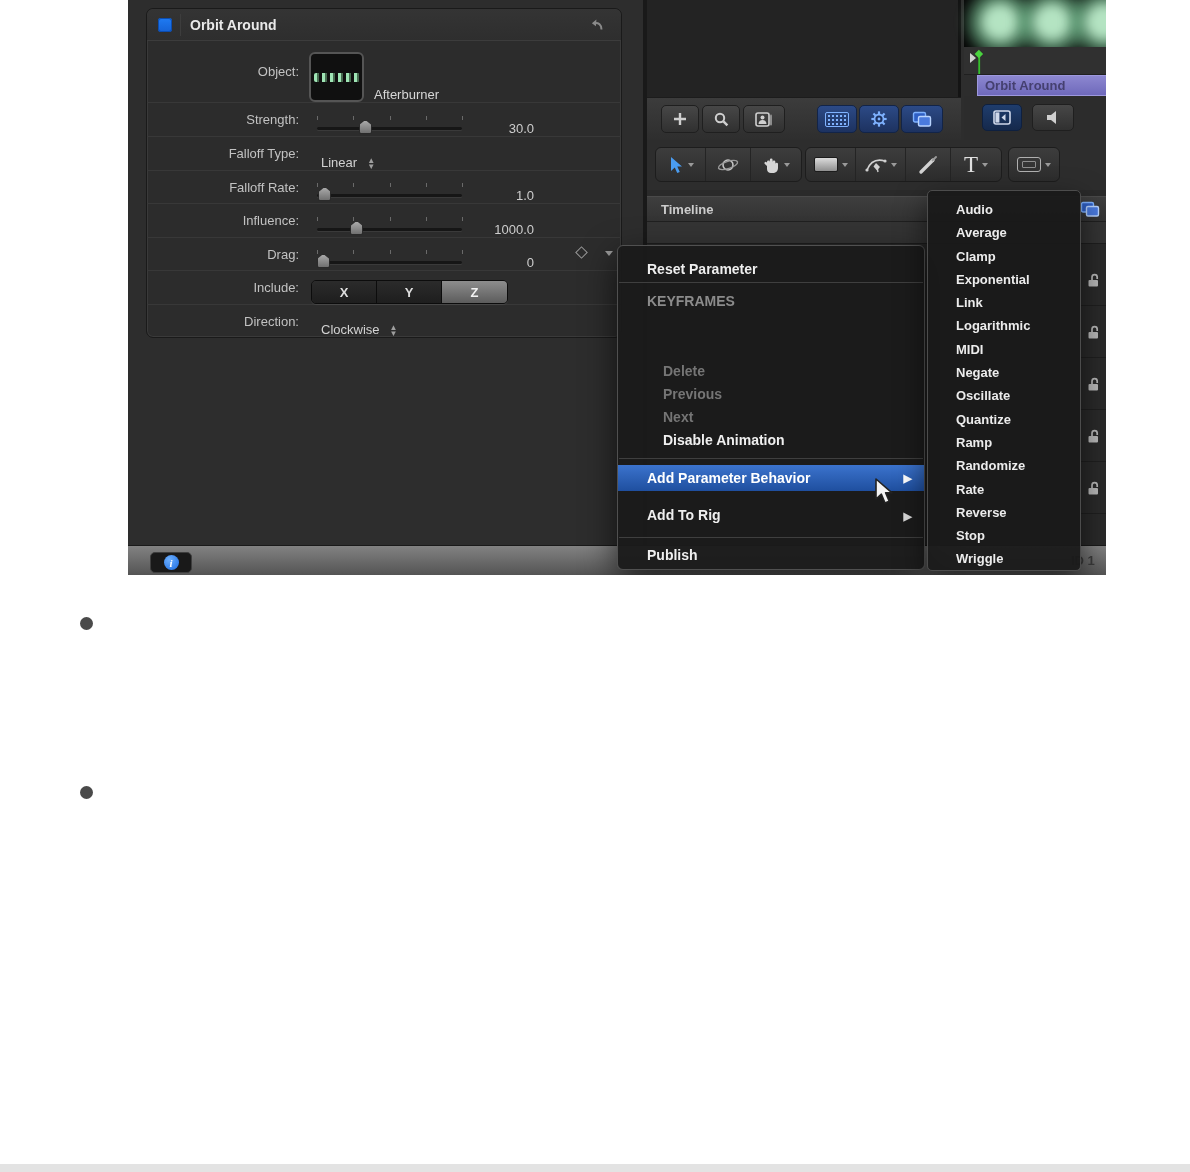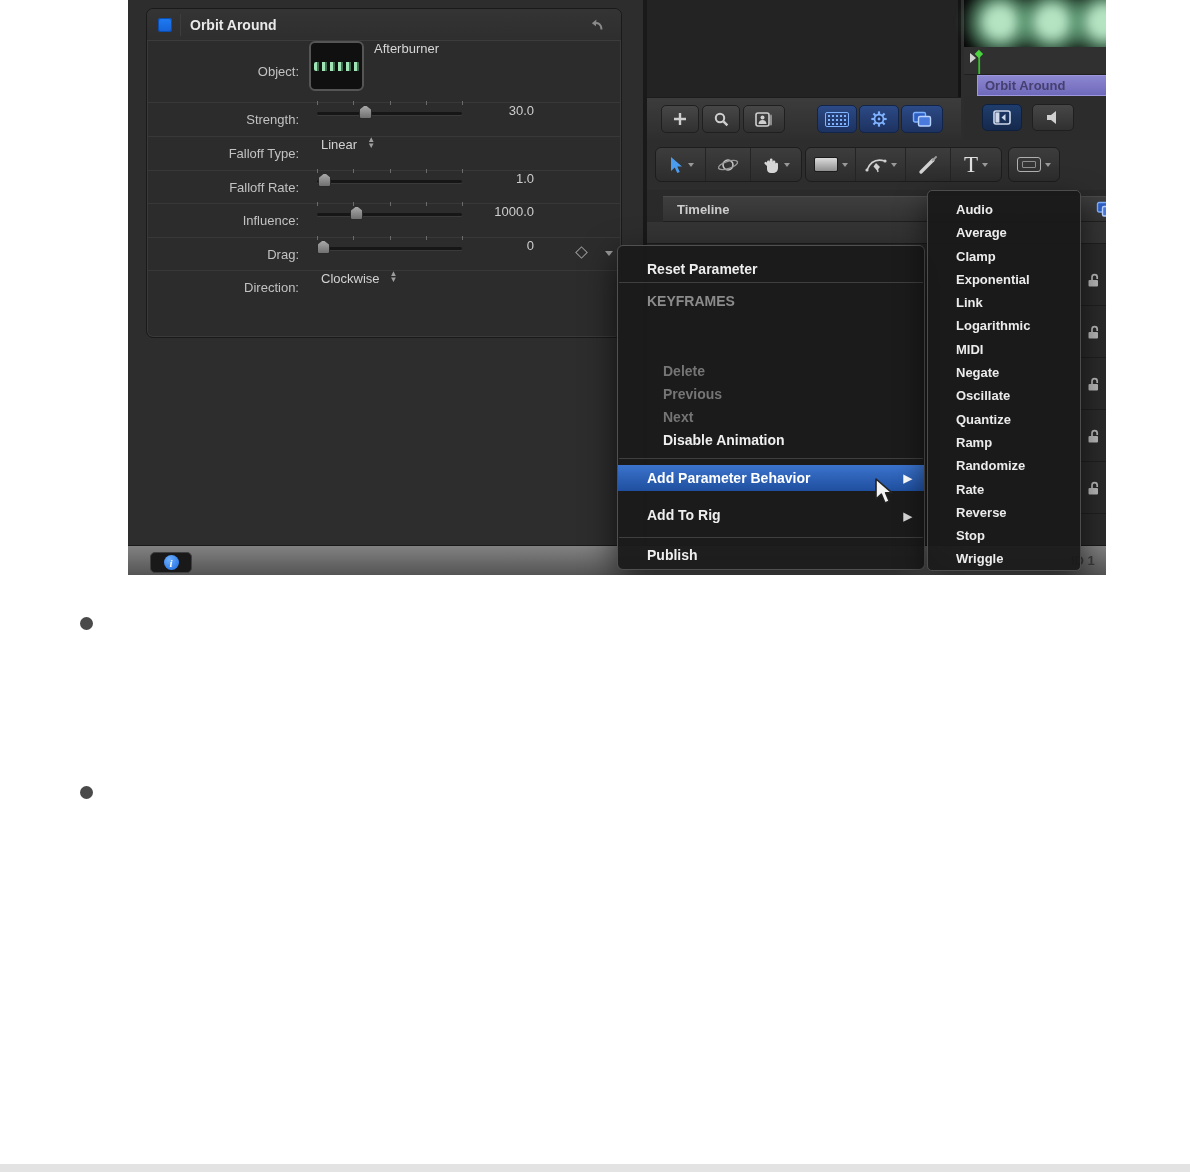--- a/index.html
+++ b/index.html
@@ -20,21 +20,21 @@
   .prow{display:flex;align-items:center;border-bottom:1px solid #383838;position:relative;}
   .prow:last-child{border-bottom:none;}
   .phead{height:32px;display:flex;align-items:center;border-bottom:1px solid #3c3c3c;
          background:linear-gradient(#343434,#2e2e2e);border-radius:7px 7px 0 0;}
   .chk{width:14px;height:14px;border-radius:3px;margin-left:11px;
        background:linear-gradient(var(--checkbox),#1562d6);box-shadow:0 0 0 1px #0c4db0 inset;}
   .phead .vdiv{width:1px;height:22px;background:#3d3d3d;margin-left:8px;}
   .ptitle{color:#e9e9e9;font-size:14px;font-weight:bold;margin-left:9px;flex:1;}
   .undo{margin-right:16px;opacity:.85;}
   .lbl{width:162px;text-align:right;padding-right:10px;color:#c2c2c2;font-size:13px;flex:0 0 162px;}
-  .ctl{position:relative;flex:1;height:100%;display:flex;align-items:flex-start;}
+  .ctl{position:relative;flex:1;height:100%;display:flex;align-items:flex-end;}
   .val{position:absolute;left:128px;width:97px;text-align:right;color:#cdcdcd;font-size:13px;}
   .thumbbox{width:55px;height:50px;background:#101010;border:2px solid #555;border-radius:6px;
             display:flex;align-items:center;justify-content:center;overflow:hidden;}
   .dashes{width:46px;height:9px;background:
       repeating-linear-gradient(90deg,var(--thumb-green) 0 3px,rgba(140,220,160,.45) 3px 5px,transparent 5px 8px);
       filter:blur(.4px);border-radius:2px;}
   .objname{color:#d6d6d6;font-size:13px;margin-left:10px;}
   .slider{position:relative;width:145px;height:18px;margin-left:8px;flex:0 0 145px;}
   .slider .track{position:absolute;left:0;right:0;top:9px;height:3px;background:#161616;border-radius:2px;
                  box-shadow:0 1px 0 rgba(255,255,255,.07);}
@@ -81,21 +81,21 @@
   .ministrip{position:absolute;left:836px;top:47px;width:142px;height:28px;background:#303030;
              border-bottom:1px solid #202020;}
   .pbar{position:absolute;left:849px;top:75px;width:129px;height:21px;
         background:linear-gradient(var(--bar-purple-top),var(--bar-purple-bot));
         border:1px solid #9d98dd;border-right:none;display:flex;align-items:center;}
   .pbar span{color:#454070;font-size:13px;font-weight:bold;margin-left:7px;white-space:nowrap;}
   .audio-row{position:absolute;left:836px;top:96px;width:142px;height:44px;background:#2c2c2c;}
 
   
   .tl{position:absolute;left:519px;top:190px;width:459px;height:355px;background:#2a2a2a;}
-  .tl-tabbar{position:absolute;left:16px;top:6px;width:100%;height:26px;
+  .tl-tabbar{position:absolute;left:0;top:6px;width:100%;height:26px;
              background:linear-gradient(#3e3e3e,#333333);border-top:1px solid #4a4a4a;border-bottom:1px solid #202020;}
   .tl-tab{color:#cccccc;font-size:13px;font-weight:bold;margin-left:14px;line-height:26px;}
   .tl-sub{position:absolute;left:0;top:32px;width:100%;height:22px;background:#343434;border-bottom:1px solid #1e1e1e;}
   .lockcol{position:absolute;right:0;top:64px;width:26px;}
   .lockrow{height:52px;border-bottom:1px solid #1f1f1f;display:flex;align-items:center;justify-content:center;}
 
   
   .graybar{position:absolute;left:0;top:545px;width:978px;height:30px;
            background:linear-gradient(#828282,#545454);border-top:1px solid #1a1a1a;}
   .infobtn{position:absolute;left:22px;top:6px;width:42px;height:21px;background:#191919;border:1px solid #3e3e3e;
@@ -232,20 +232,30 @@
             <i class="tick" style="left:100%"></i>
             <div class="track"></div>
             <div class="knob" style="left:4%"></div>
           </div>
           <span class="val">0</span>
           <span class="kf-diamond"></span>
           <span class="dd-arrow"></span>
         </div>
       </div>
 
+      <div class="prow" style="height:34px">
+        <div class="lbl">Include:</div>
+        <div class="ctl">
+          <div class="seg">
+            <b>X</b>
+            <b>Y</b>
+            <b class="on">Z</b>
+          </div>
+        </div>
+      </div>
 
       <div class="prow" style="height:32px">
         <div class="lbl">Direction:</div>
         <div class="ctl">
           <span class="ddval">Clockwise</span>
           <span class="stepper">
               <span>▲</span>
               <span>▼</span>
             </span>
         </div>

